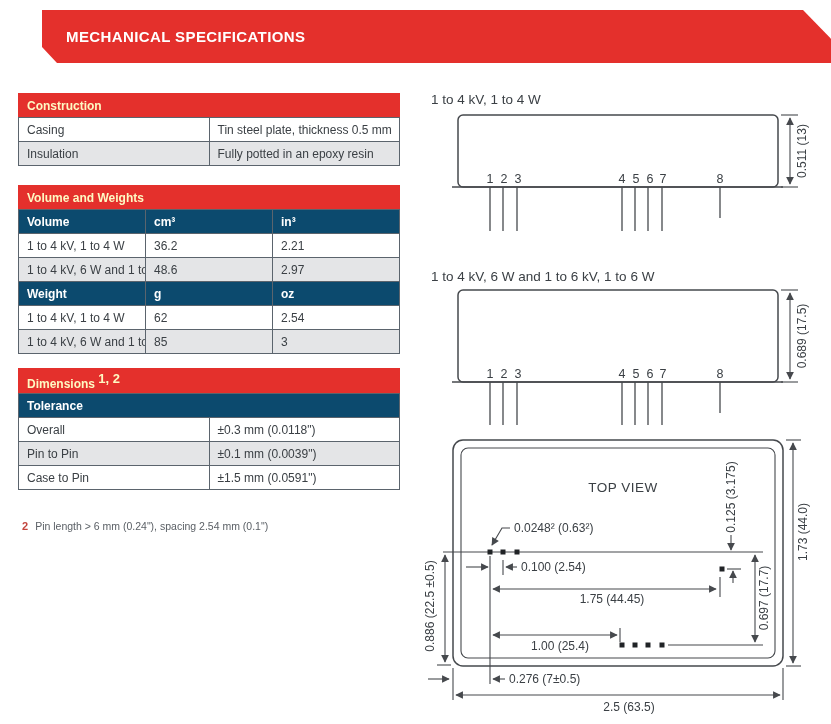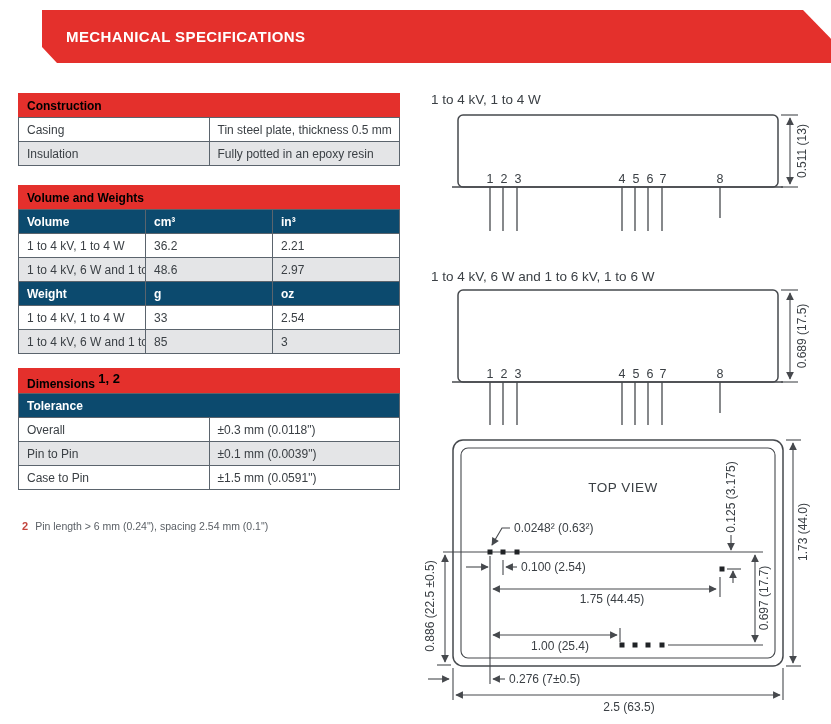--- a/index.html
+++ b/index.html
@@ -8,21 +8,21 @@
   
   #banner{position:absolute;left:18px;top:10px;width:794px;height:53px;background:#e4302c;
           clip-path:polygon(0 0,761px 0,794px 34px,794px 53px,15px 53px,0 37px);
           display:flex;align-items:center;margin-left:24px;}
   #banner .t{color:#fff;font-size:15px;font-weight:bold;letter-spacing:.4px;padding-left:24px;}
   
   table.spec{position:absolute;border-collapse:collapse;table-layout:fixed;}
   table.spec td{border:1px solid #5b646d;font-size:12px;color:#3b4045;
                 padding:2px 8px;height:19px;vertical-align:middle;background:#fff;
                 white-space:nowrap;overflow:hidden;}
-  table.spec tr.red td{background:#e4302c;color:#000000;font-weight:bold;
+  table.spec tr.red td{background:#e4302c;color:#fef9c3;font-weight:bold;
                 border-color:#e4302c;border-bottom-color:#5b646d;}
   table.spec tr.slate td{background:#0c4a6e;color:#fff;font-weight:bold;border-color:#5b646d;}
   table.spec tr.alt td{background:#e4e5e7;}
   sup.hsup{font-size:13px;}
   .footnote{position:absolute;font-size:10.5px;color:#5b6066;}
   .footnote .num{color:#c3453e;font-weight:bold;font-size:11px;margin-right:7px;}
   
   #drawings{position:absolute;left:420px;top:85px;}
   svg text{font-family:"Liberation Sans",sans-serif;fill:#3b4045;}
   .dimtxt{font-size:12px;}
@@ -78,21 +78,21 @@
       <td>48.6</td>
       <td>2.97</td>
     </tr>
     <tr class="slate">
       <td>Weight</td>
       <td>g</td>
       <td>oz</td>
     </tr>
     <tr>
       <td>1 to 4 kV, 1 to 4 W</td>
-      <td>33</td>
+      <td>62</td>
       <td>2.54</td>
     </tr>
     <tr class="alt">
       <td>1 to 4 kV, 6 W and 1 to 6 kV, 1 to 6 W</td>
       <td>85</td>
       <td>3</td>
     </tr>
   </tbody>
     </table>
 

